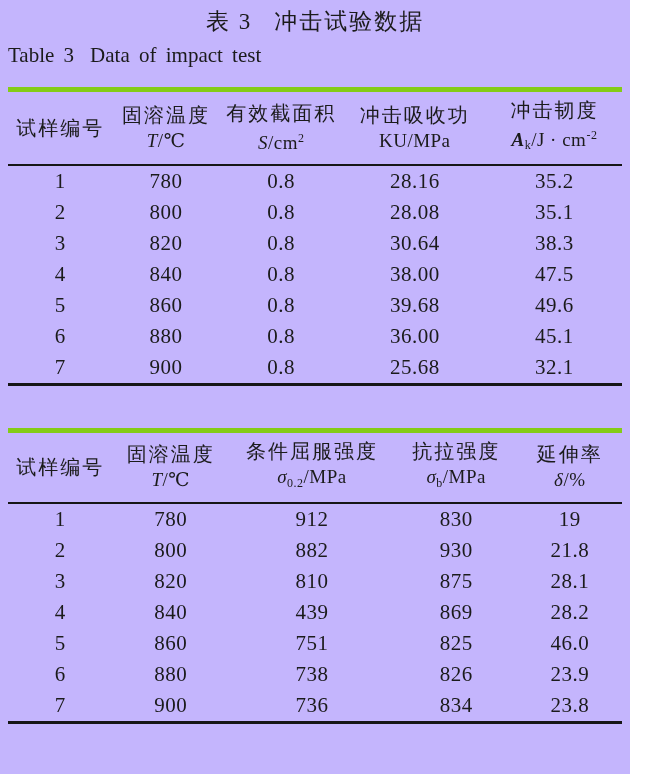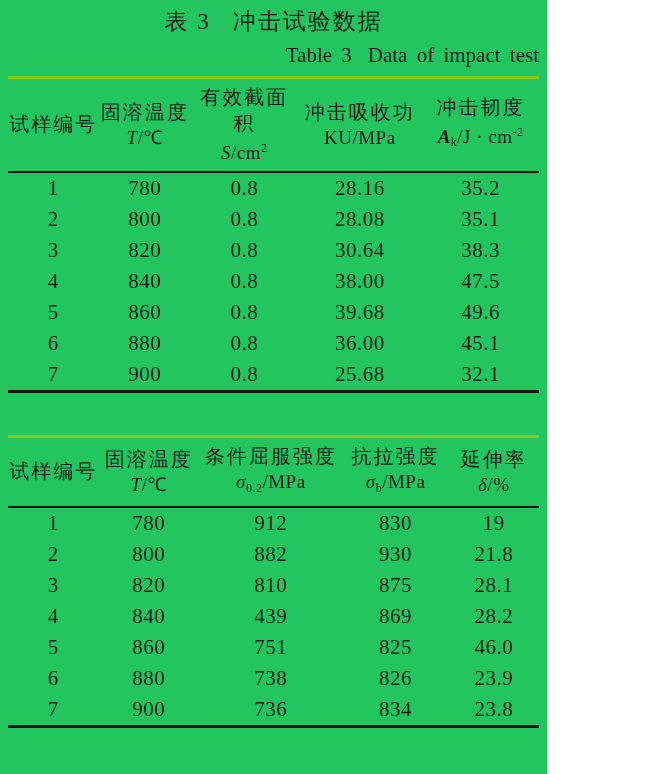--- a/index.html
+++ b/index.html
@@ -1,46 +1,45 @@
 <!DOCTYPE html>
 <html><head>
 <meta charset="utf-8">
 <style>
   html,body { margin:0; padding:0; }
   .sheet {
-    width: 547px; height: 774px;
-    background: #22c55e;
+    width: 630px; height: 774px;
+    background: #c4b5fd;
     color: #1b1b1b;
     font-family: "Liberation Serif", "DejaVu Serif", serif;
     box-sizing: border-box;
     padding: 6px 8px 0 8px;
     overflow: hidden;
   }
   .title-zh {
     text-align: center;
     font-size: 23px;
     line-height: 32px;
     letter-spacing: 2px;
   }
   .title-zh .t-label { margin-right: 22px; }
   .title-en {
-    text-align: right;
+    text-align: left;
     font-size: 21px;
     line-height: 34px;
     word-spacing: 4px;
   }
   .title-en .t-label { margin-right: 16px; }
   table {
     width: 100%;
     border-collapse: collapse;
     table-layout: fixed;
-    margin-top: 4px;
-    border-top: 3px solid #84cc16;
+    margin-top: 15px;
+    border-top: 5px solid #84cc16;
     border-bottom: 3px solid #161616;
-    font-family: Liberation Serif, serif;
   }
   thead tr { border-bottom: 2px solid #161616; }
   th {
     font-weight: normal;
     vertical-align: middle;
     padding: 5px 0 6px 0;
   }
   .h-zh {
     font-size: 20px;
     line-height: 26px;

